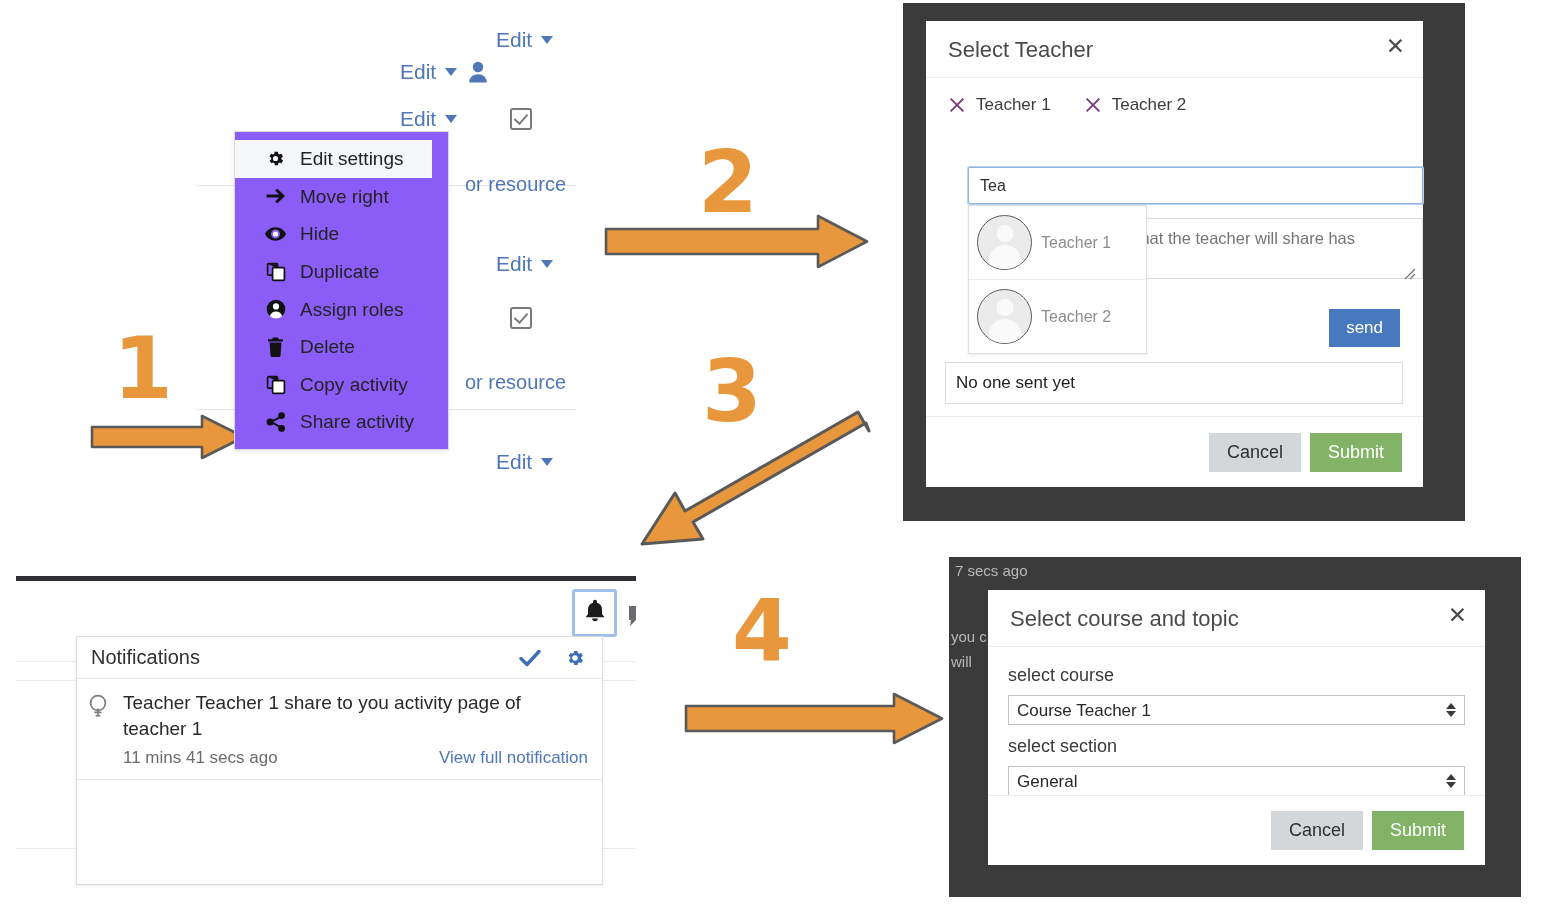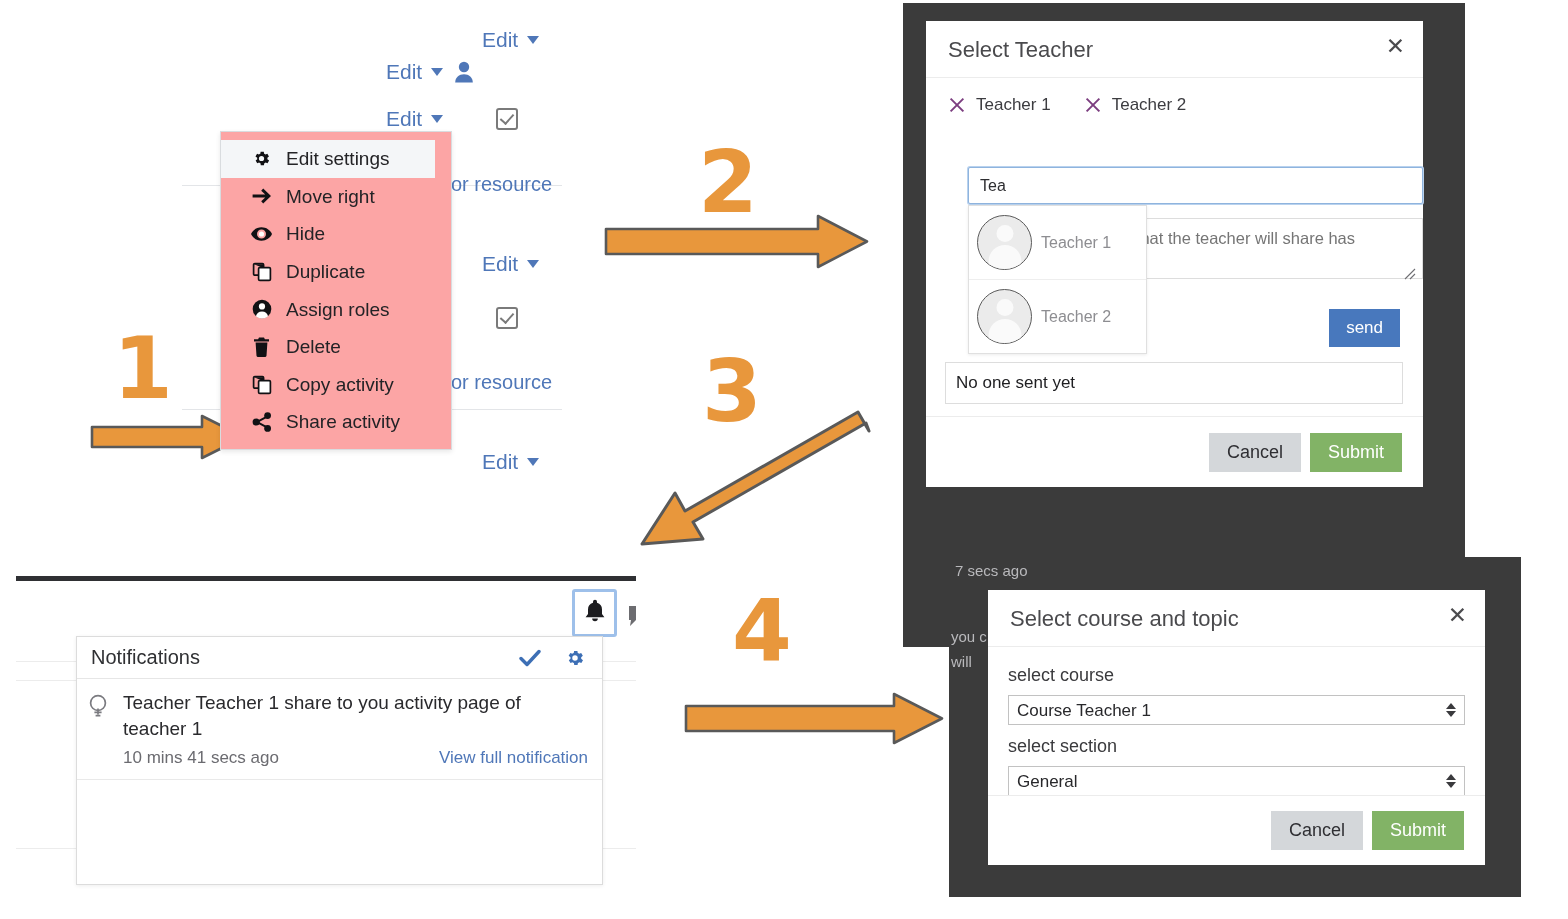--- a/index.html
+++ b/index.html
@@ -12,21 +12,21 @@
     background: #ffffff;
     font-family: "Liberation Sans", sans-serif;
     position: relative;
     overflow: hidden;
     -webkit-font-smoothing: antialiased;
   }
   .abs { position: absolute; }
 
   
   #panel-course {
-    left: 2px; top: 0; width: 600px; height: 500px;
+    left: 16px; top: 0; width: 600px; height: 500px;
     background: #ffffff;
   }
   .course-divider {
     position: absolute;
     height: 1px;
     background: #e3e5e8;
     left: 180px;
     width: 380px;
   }
   .edit-link {
@@ -69,22 +69,22 @@
     left: 5px; top: 1px;
     width: 6px; height: 11px;
     border: solid #7a7a7a;
     border-width: 0 2px 2px 0;
     transform: rotate(42deg);
   }
 
   
   #action-menu {
     left: 218px; top: 131px;
-    width: 232px;
-    background: #fca5a5;
+    width: 215px;
+    background: #8b5cf6;
     border: 1px solid #d9dcdf;
     box-shadow: 0 2px 5px rgba(0,0,0,.09);
     padding: 8px 16px 8px 0;
     box-sizing: border-box;
     z-index: 5;
   }
   .menu-item {
     display: flex;
     align-items: center;
     gap: 14px;
@@ -113,21 +113,21 @@
     font-weight: bold;
     font-size: 86px;
     line-height: 1;
     font-family: "DejaVu Sans", sans-serif;
     user-select: none;
   }
   .arrow-svg { position: absolute; }
 
   
   #panel-teacher {
-    left: 903px; top: 3px; width: 562px; height: 644px;
+    left: 903px; top: 3px; width: 562px; height: 518px;
     background: #3b3b3b;
   }
   #teacher-modal {
     position: absolute;
     left: 23px; top: 18px;
     width: 497px; height: 466px;
     background: #ffffff;
     box-sizing: border-box;
   }
   .modal-head {
@@ -726,21 +726,21 @@
     <div class="np-item">
       <span class="np-bulb">
         <svg width="22" height="25" viewBox="0 0 22 25" fill="none" stroke="#7b7b80" stroke-width="1.7">
           <circle cx="11" cy="9" r="7.4"></circle>
           <path d="M7.4 18.4h7.2M8.6 21.6h4.8M11 14.4v6"></path>
         </svg>
       </span>
       <div class="np-body">
         <div class="np-text">Teacher Teacher 1 share to you activity page of teacher 1</div>
         <div class="np-meta">
-          <span class="np-time">10 mins 41 secs ago</span>
+          <span class="np-time">11 mins 41 secs ago</span>
           <span class="np-view">View full notification</span>
         </div>
       </div>
     </div>
 
     <div class="np-empty"></div>
   </div>
 </div>
 
 <div class="abs" id="panel-course-topic">

